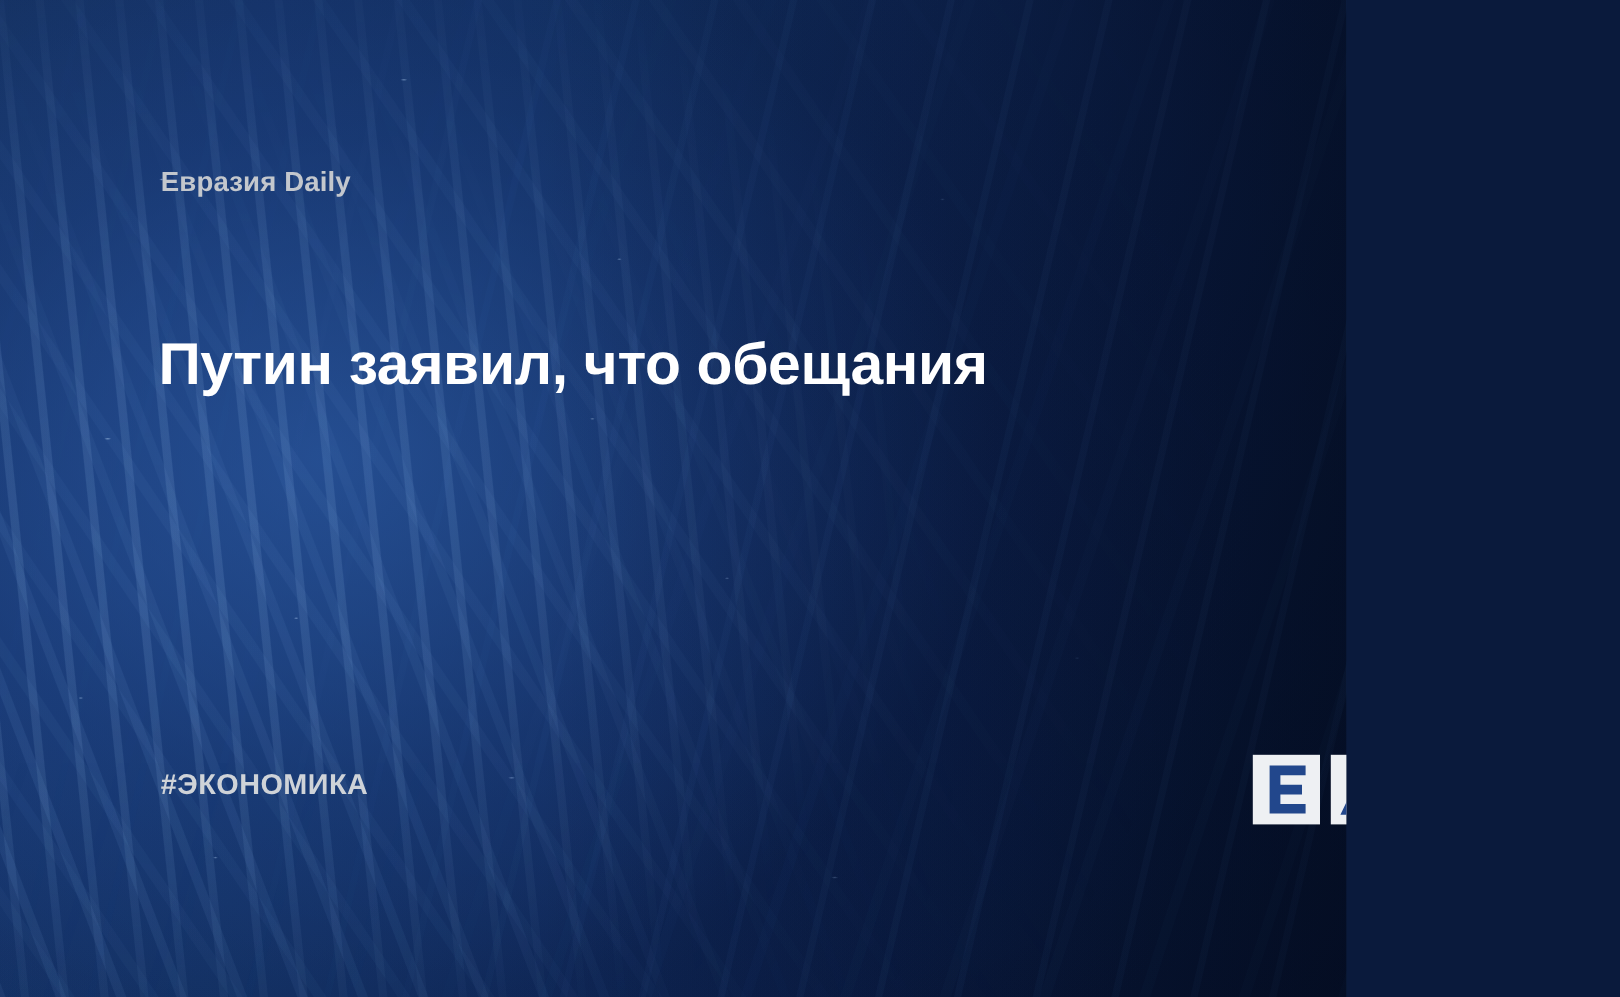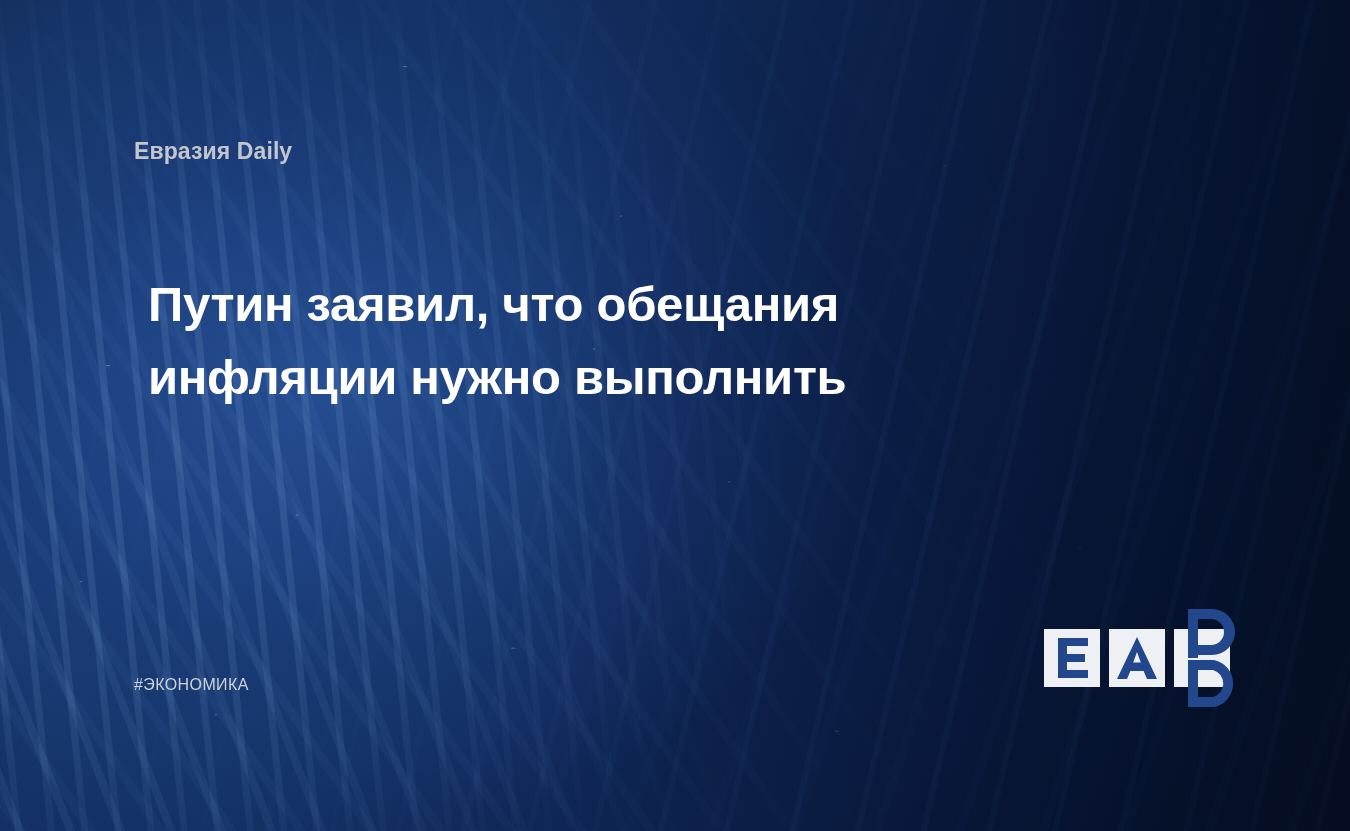--- a/index.html
+++ b/index.html
@@ -5,21 +5,21 @@
   * { margin:0; padding:0; box-sizing:border-box; }
   html, body {
     width:1350px; height:831px;
     overflow:hidden;
     background:#0a1a3c;
     font-family:"Liberation Sans", sans-serif;
   }
 
   #card {
     position:relative;
-    width:1350px; height:831px;
+    width:1122px; height:831px;
     overflow:hidden;
     background:
       radial-gradient(ellipse 780px 640px at 24% 46%, rgba(42,86,158,0.72) 0%, rgba(28,62,126,0.45) 42%, rgba(14,34,82,0.10) 72%, rgba(10,24,62,0) 100%),
       radial-gradient(ellipse 1100px 900px at 10% 58%, rgba(34,74,142,0.45) 0%, rgba(16,40,92,0.18) 55%, rgba(8,20,54,0) 85%),
       linear-gradient(112deg, #173666 0%, #16356a 16%, #123060 34%, #0e2552 54%, #0a1c43 72%, #071635 88%, #06122d 100%);
   }
 
   
   .streaks {
     position:absolute; inset:-30%;
@@ -130,35 +130,35 @@
     left:134px; top:138px;
     font-size:23px;
     font-weight:bold;
     letter-spacing:0.1px;
     color:#c3c7cd;
     white-space:nowrap;
   }
 
   .headline {
     position:absolute;
-    left:148px; top:268px;
+    left:132px; top:268px;
     width:1000px;
     color:#ffffff;
     font-size:49px;
     font-weight:bold;
     line-height:73px;
     letter-spacing:-0.3px;
   }
   .headline .hl-line { display:block; white-space:nowrap; }
 
   .tag {
     position:absolute;
-    left:134px; top:676px;
-    font-size:16px;
-    font-weight:normal;
+    left:134px; top:641px;
+    font-size:24px;
+    font-weight:bold;
     letter-spacing:0.4px;
     color:#cfd3d8;
     white-space:nowrap;
   }
 
   
   .logo {
     position:absolute;
     left:1044px; top:629px;
     width:186px; height:58px;
@@ -192,21 +192,20 @@
   <div class="streaks s3"></div>
   <div class="streaks s4"></div>
   <div class="streaks s5"></div>
   <div class="speckles"></div>
   <div class="vignette"></div>
 
   <div class="brand">Евразия Daily</div>
 
   <div class="headline">
     <span class="hl-line">Путин заявил, что обещания</span>
-    <span class="hl-line">инфляции нужно выполнить</span>
   </div>
 
   <div class="tag">#ЭКОНОМИКА</div>
 
   <div class="logo">
 
     <div class="logo-tile t1">
       <svg viewBox="0 0 56 58" xmlns="http://www.w3.org/2000/svg" aria-hidden="true">
         <path d="M14 9 H44 V17 H23 V25 H41 V33 H23 V41 H44 V49 H14 Z" fill="#22478c"></path>
       </svg>

